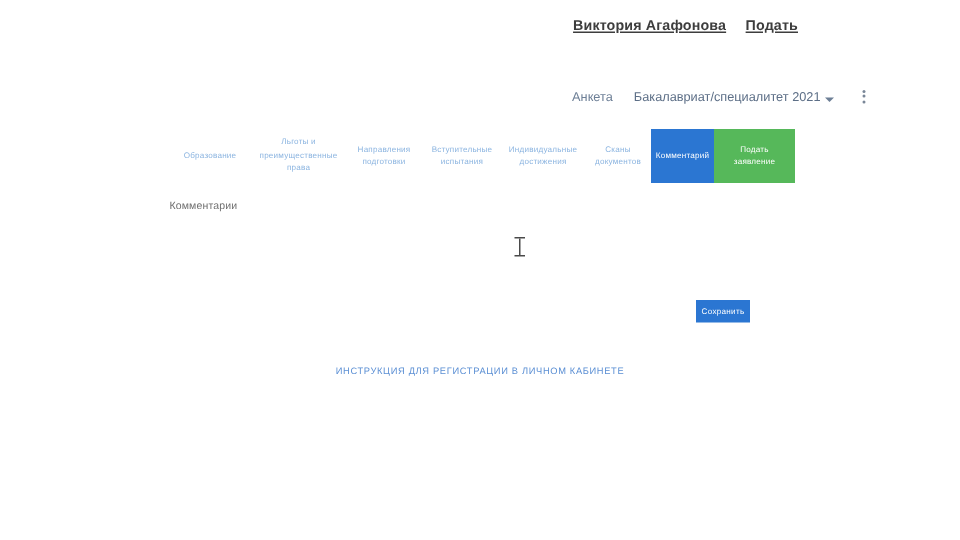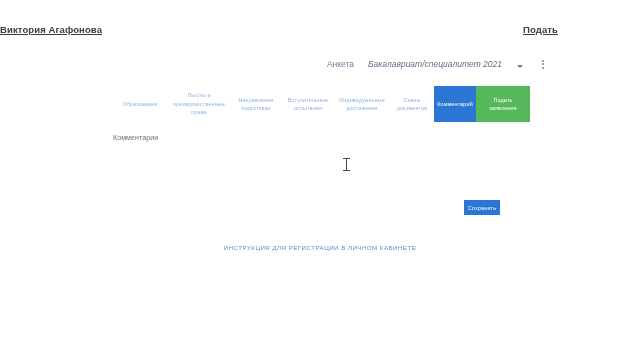--- a/index.html
+++ b/index.html
@@ -16,26 +16,25 @@
     position: relative;
   }
 
   
   .account-bar {
     position: absolute;
     top: 12px;
     right: 0;
     width: 100%;
     display: flex;
-    justify-content: space-between;
+    justify-content: flex-end;
     align-items: baseline;
     gap: 13px;
-    padding-right: 82px;
-    box-sizing: border-box;
-    margin-top: 12px;
+    padding-right: 108px;
+    box-sizing: border-box;
   }
   .account-link {
     font-size: 9.5px;
     font-weight: bold;
     color: #3d3d3d;
     text-decoration: underline;
     letter-spacing: 0.1px;
     white-space: nowrap;
     cursor: pointer;
   }
@@ -43,38 +42,37 @@
   
   .subnav {
     position: absolute;
     top: 56px;
     left: 0;
     width: 100%;
     display: flex;
     justify-content: flex-end;
     align-items: center;
     gap: 14px;
-    padding-right: 91px;
+    padding-right: 58px;
     box-sizing: border-box;
   }
   .subnav-link {
     font-size: 8.5px;
     color: #6d7f96;
     white-space: nowrap;
     cursor: pointer;
   }
   .subnav-select {
     display: flex;
     align-items: flex-end;
-    gap: 15px;
+    gap: 3px;
     font-size: 8.5px;
     color: #5d6f87;
     white-space: nowrap;
     cursor: pointer;
-    font-style: italic;
   }
   .caret-down {
     width: 0; height: 0;
     border-left: 3px solid transparent;
     border-right: 3px solid transparent;
     border-top: 3.5px solid #6d7f96;
     display: inline-block;
     margin-bottom: 1px;
   }
   .kebab {

